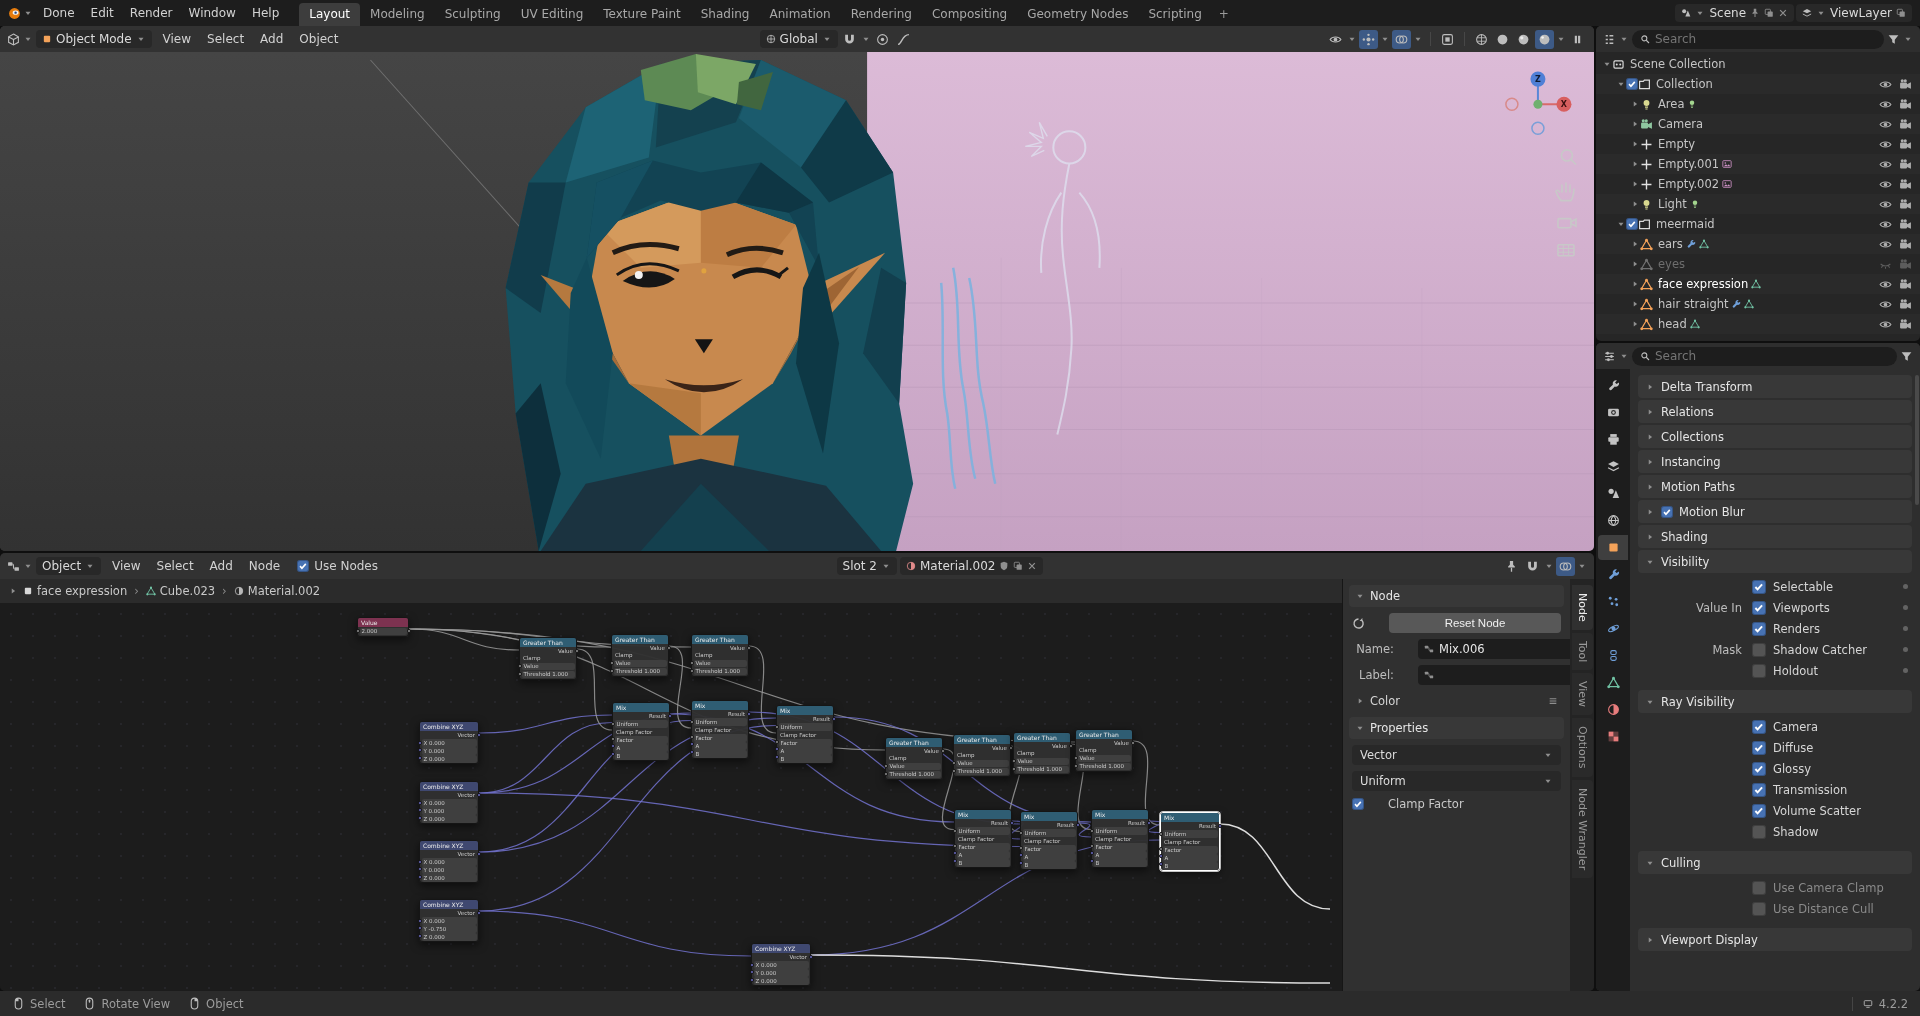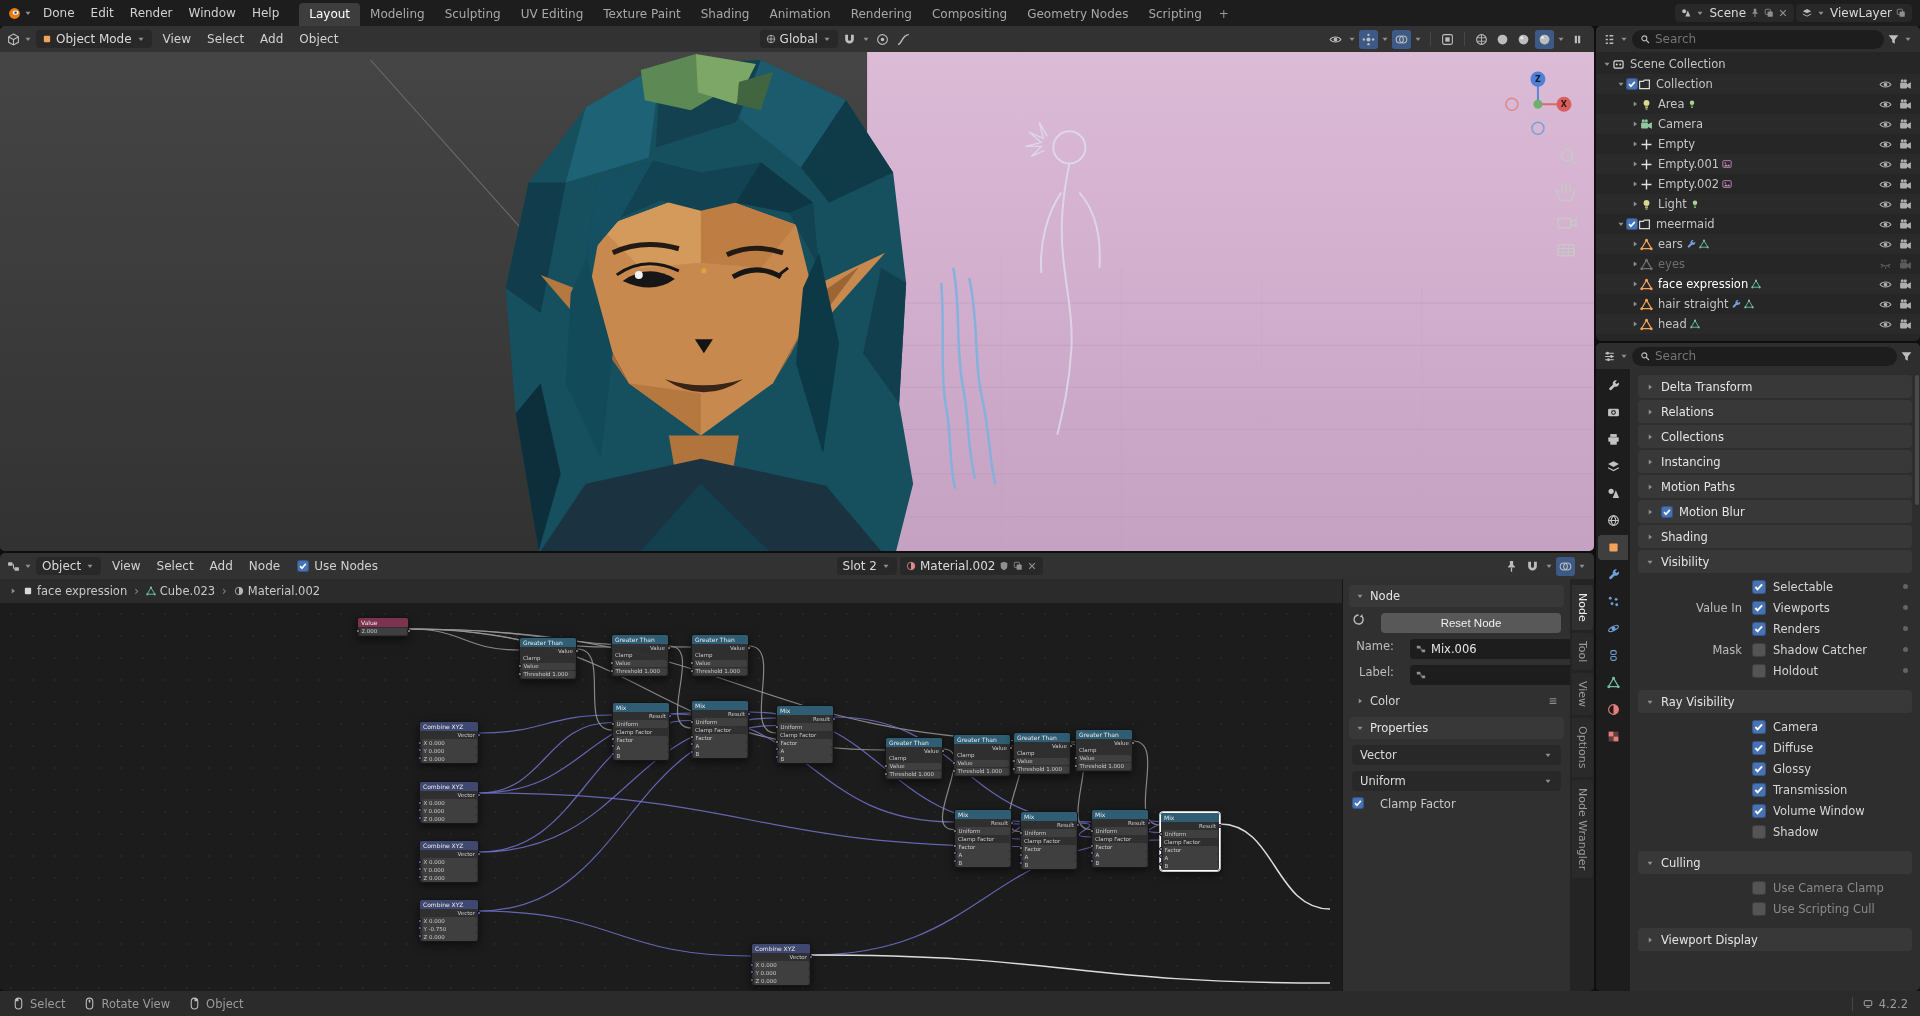--- a/index.html
+++ b/index.html
@@ -60,21 +60,21 @@
   .node-r{height:7.5px;display:flex;align-items:center;padding:0 3px;white-space:nowrap;overflow:hidden}
   .node-r.out{justify-content:flex-end}
   .node-r.fld{background:#3f3f3f;border-radius:2px;margin:.5px 1.5px;padding:0 2px}
   .sock{position:absolute;width:4px;height:4px;border-radius:50%;border:1px solid #111}
 
   
   #n-panel{position:absolute;top:26px;right:24px;bottom:0;width:228px;background:#303030;border-left:1px solid #161616;padding:6px 9px;display:flex;flex-direction:column;gap:6px;font-size:11.5px;z-index:5}
   #n-tabs{position:absolute;top:26px;right:0;bottom:0;width:24px;background:#242424;display:flex;flex-direction:column;align-items:center;padding-top:6px;gap:3px;z-index:5}
   .ntab{writing-mode:vertical-rl;padding:8px 4px;font-size:11px;color:#9a9a9a;border-radius:0 4px 4px 0;background:#2a2a2a;white-space:nowrap}
   .ntab.active{background:#303030;color:#ededed}
-  .np-row{display:flex;gap:16px}
+  .np-row{display:flex;align-items:center;gap:24px}
   .np-label{width:42px;text-align:right;color:#bdbdbd;flex:none}
   .np-input{flex:1;display:flex;align-items:center;gap:5px;background:#1d1d1d;border-radius:4px;height:20px;padding:0 6px;color:#e0e0e0}
   .np-input input{flex:1;background:none;border:none;outline:none;color:#e6e6e6;min-width:0}
   .np-btn{flex:1;background:#585858;border:none;border-radius:4px;height:20px;display:flex;align-items:center;justify-content:center;color:#f0f0f0;font-size:11.5px}
   .np-dd{display:flex;align-items:center;background:#282828;border-radius:4px;height:20px;padding:0 8px;color:#dcdcdc}
   .np-sec{display:flex;align-items:center;gap:5px;height:22px;background:#383838;border-radius:4px;padding:0 6px;color:#e5e5e5;margin:0 -3px}
   .np-colorrow{display:flex;align-items:center;gap:5px;height:20px;padding:0 3px;color:#d5d5d5}
 
   
   .cb{width:14px;height:14px;border-radius:3px;background:#545454;display:inline-flex;align-items:center;justify-content:center;flex:none;box-shadow:inset 0 0 0 1px rgba(0,0,0,.25)}
@@ -1856,21 +1856,21 @@
                   </span>
                   <span class="pn">Transmission</span>
                 </div>
                 <div class="prow">
                   <span class="pl"></span>
                   <span class="cb on">
                     <svg viewBox="0 0 12 12">
                       <path d="M2.5 6.3l2.3 2.5 4.7-5.3" fill="none" stroke="#fff" stroke-width="2"></path>
                     </svg>
                   </span>
-                  <span class="pn">Volume Window</span>
+                  <span class="pn">Volume Scatter</span>
                 </div>
                 <div class="prow">
                   <span class="pl"></span>
                   <span class="cb"></span>
                   <span class="pn">Shadow</span>
                 </div>
               </div>
               <div class="phdr">
                 <span class="icon s10 dimicon">
                   <svg viewBox="0 0 12 12" fill="currentColor">
@@ -1881,21 +1881,21 @@
               </div>
               <div class="pgroup">
                 <div class="prow">
                   <span class="pl"></span>
                   <span class="cb"></span>
                   <span class="pn dim">Use Camera Clamp</span>
                 </div>
                 <div class="prow">
                   <span class="pl"></span>
                   <span class="cb"></span>
-                  <span class="pn dim">Use Scripting Cull</span>
+                  <span class="pn dim">Use Distance Cull</span>
                 </div>
               </div>
               <div class="phdr">
                 <span class="icon s10 dimicon">
                   <svg viewBox="0 0 12 12" fill="currentColor">
                     <path d="M4.5 3l4 3-4 3z"></path>
                   </svg>
                 </span>
                 <span>Viewport Display</span>
               </div>

